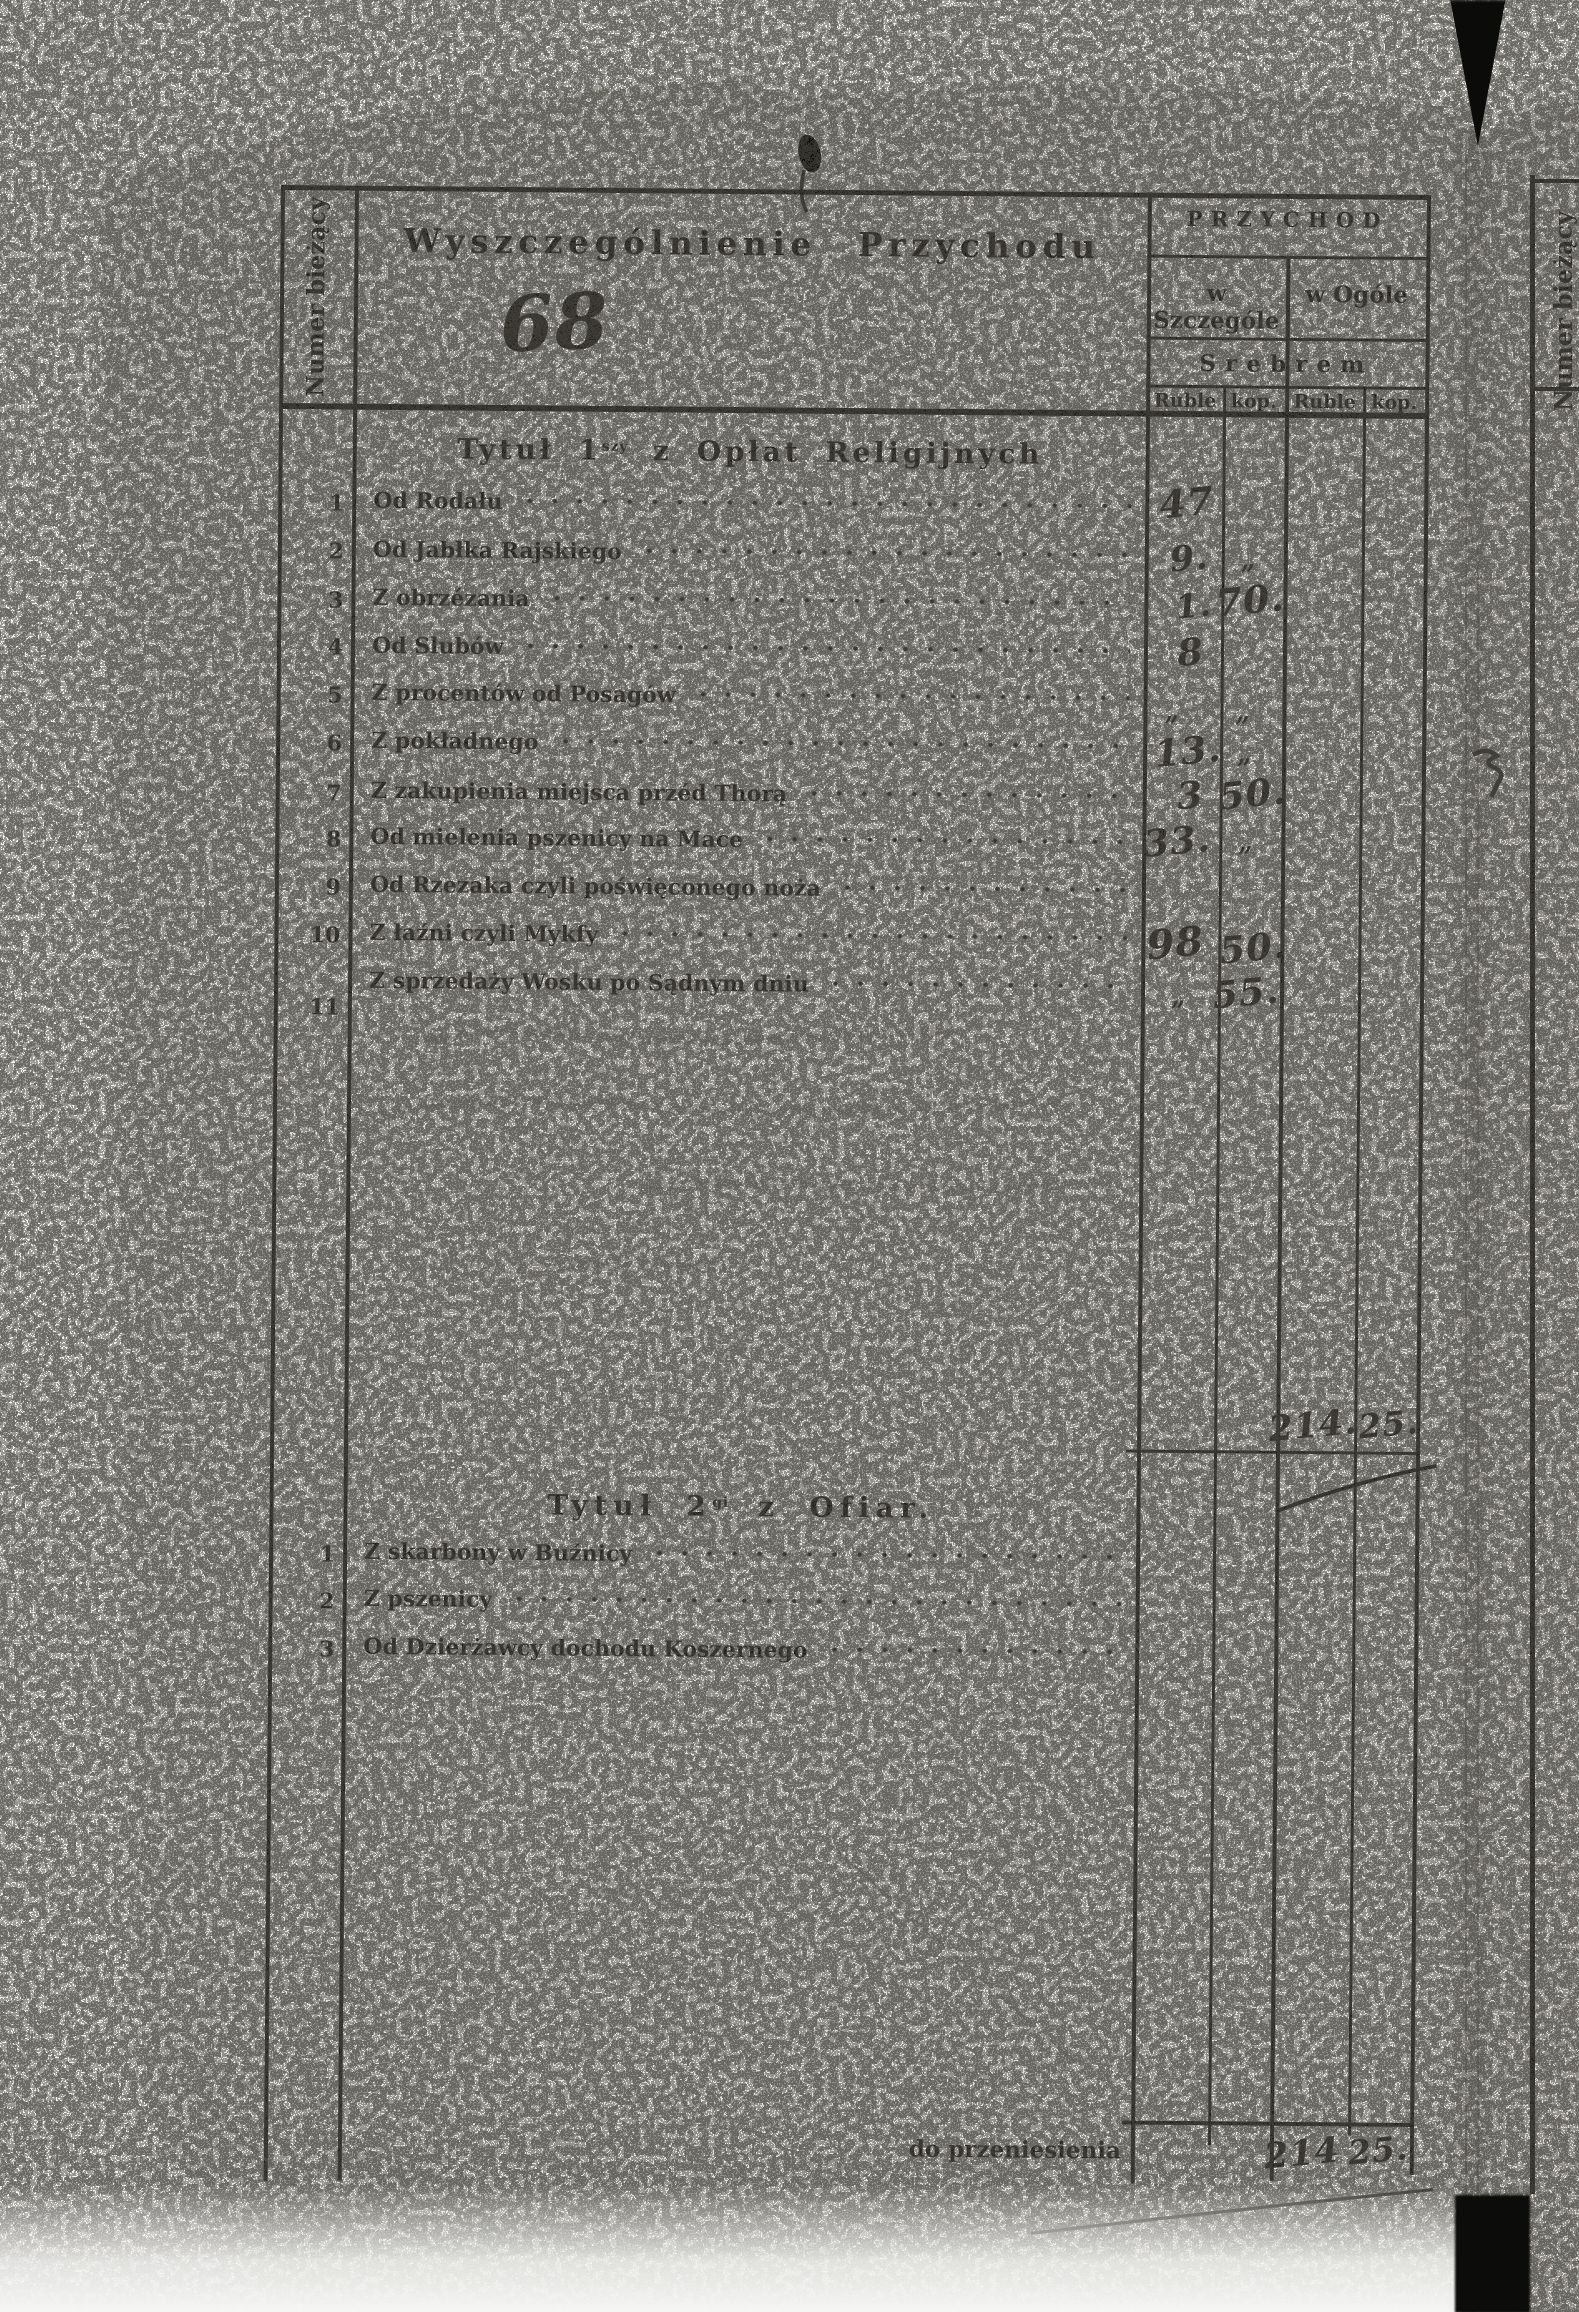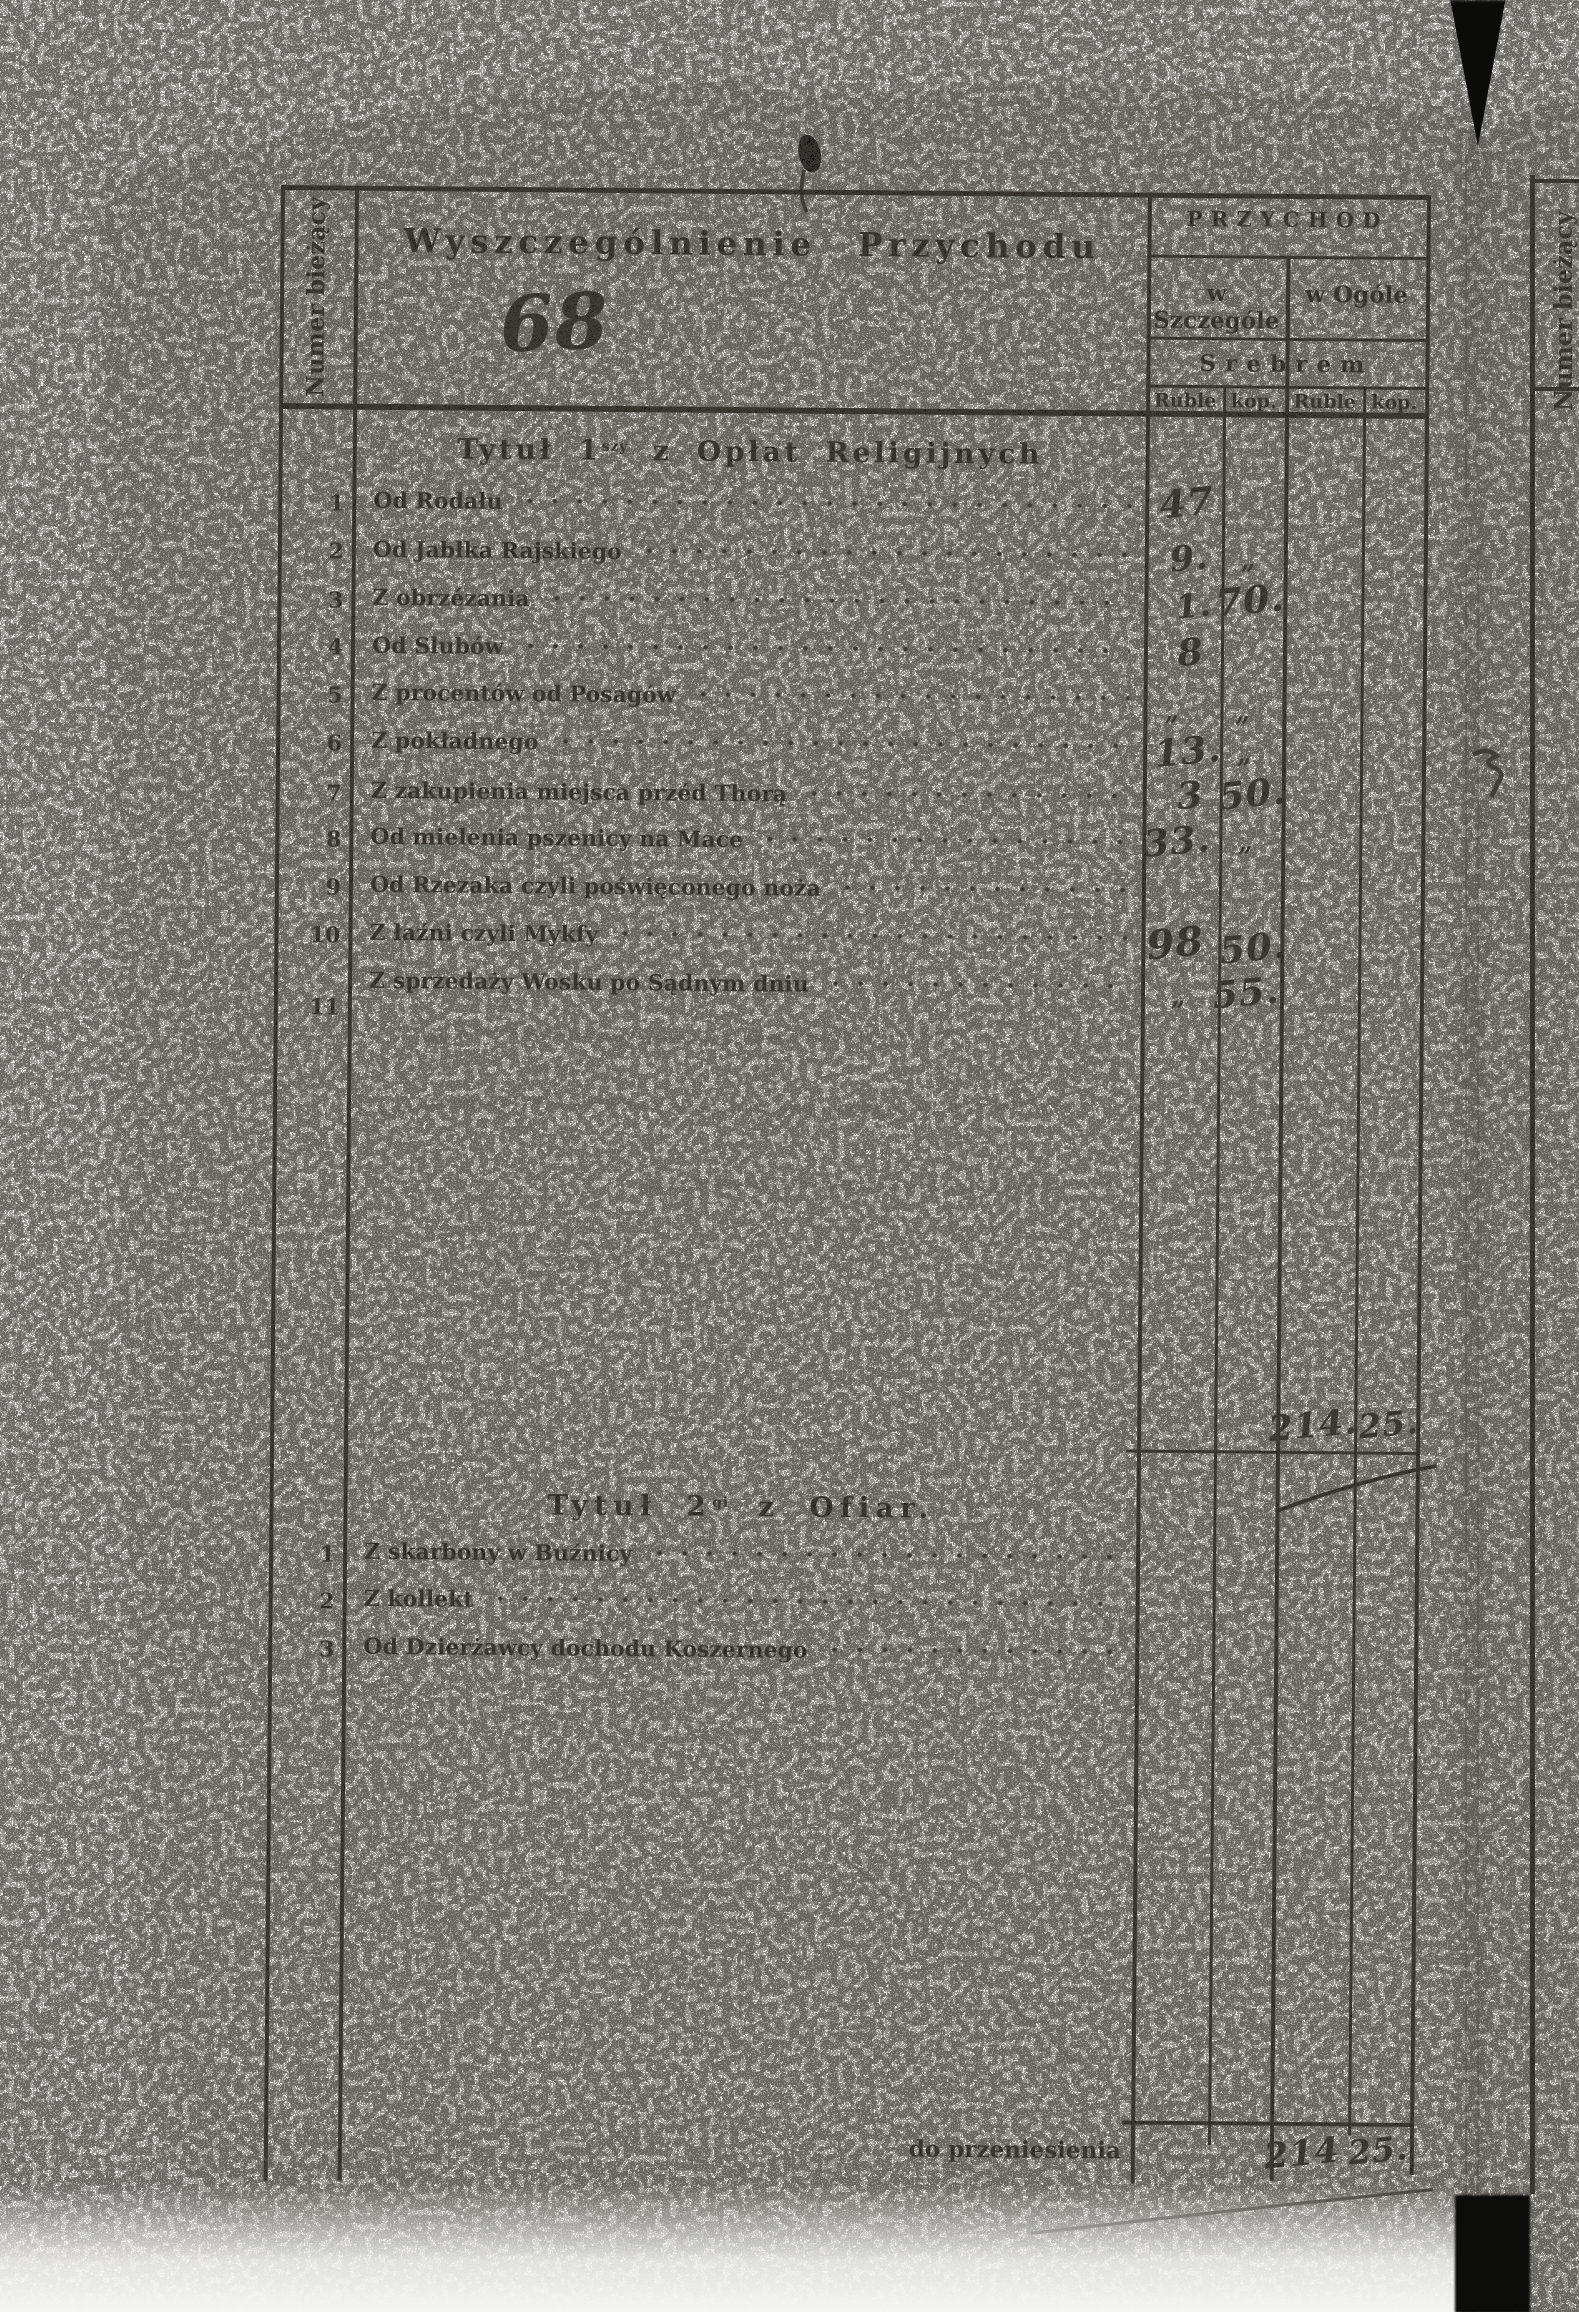--- a/index.html
+++ b/index.html
@@ -160,21 +160,21 @@
 
     <div class="t b c" style="left:358px;top:1496px;width:789px;font-size:28px;letter-spacing:6.4px;word-spacing:12.8px"><span>Tytuł 2</span><span class="sup">gi</span> <span>z Ofiar.</span></div>
 
     <div class="no" style="top:1550px">1</div>
     <div class="row" style="top:1547px">
         <span>Z skarbony w Buźnicy</span>
         <span class="leader"></span>
       </div>
     <div class="no" style="top:1597px">2</div>
     <div class="row" style="top:1594px">
-        <span>Z kollekt</span>
+        <span>Z pszenicy</span>
         <span class="leader"></span>
       </div>
     <div class="no" style="top:1645px">3</div>
     <div class="row" style="top:1642px">
         <span>Od Dzierżawcy dochodu Koszernego</span>
         <span class="leader"></span>
       </div>
 
     <div class="t b" style="left:868px;top:2139px;width:270px;font-size:23px;text-align:right">do przeniesienia</div>
     <div class="hw" style="left:1281px;top:2133px;font-size:35px">214</div>

